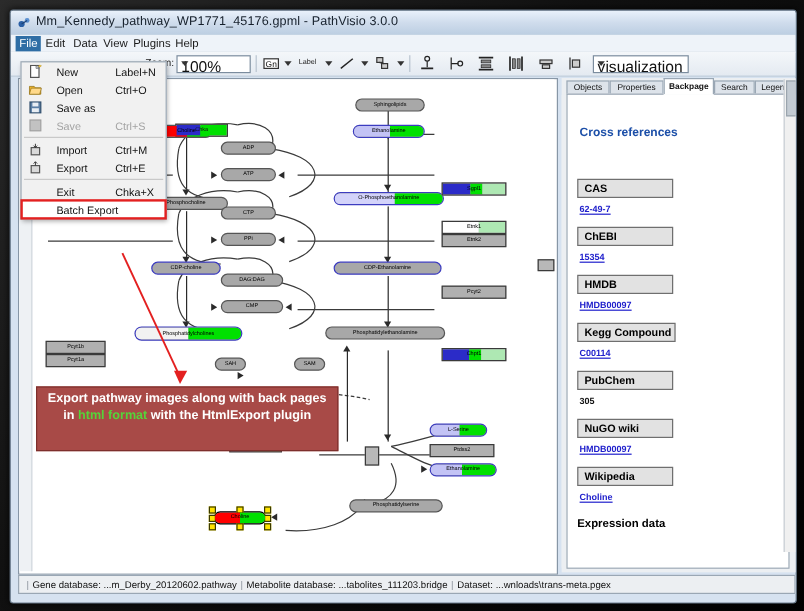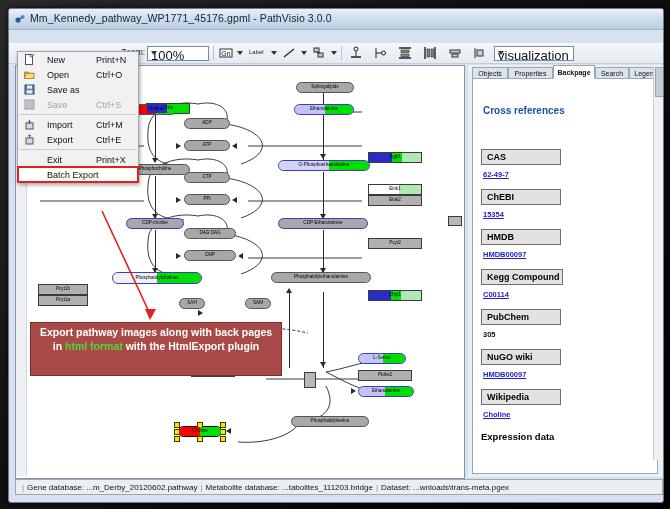--- a/index.html
+++ b/index.html
@@ -138,20 +138,28 @@
 
     <div class="titlebar">
       <svg class="tb-icon" viewBox="0 0 12 12">
         <circle cx="4" cy="7" r="2.6" fill="#2a5fa5"></circle>
           <circle cx="8.6" cy="4" r="2" fill="#5a8fd0"></circle>
         <line x1="4" y1="7" x2="8.6" y2="4" stroke="#1d4478" stroke-width="1"></line>
       </svg>
       <div class="tb-text">Mm_Kennedy_pathway_WP1771_45176.gpml - PathVisio 3.0.0</div>
     </div>
 
+    <div class="menubar">
+      <div class="mi active" style="left:4px">File</div>
+      <div class="mi" style="left:26px">Edit</div>
+      <div class="mi" style="left:49px">Data</div>
+      <div class="mi" style="left:74px">View</div>
+      <div class="mi" style="left:99px">Plugins</div>
+      <div class="mi" style="left:134px">Help</div>
+    </div>
 
     <div class="toolbar">
       <div class="tb-zoomlabel">Zoom:</div>
       <div class="tb-combo" style="left:138px;width:60px">
         <span>100%</span>
         <span class="arrow"></span>
       </div>
 
       <div class="tb-sep" style="left:204px"></div>
 
@@ -532,21 +540,21 @@
     </div>
 
     <div class="menu">
       <div class="menu-row">
         <svg class="micon" viewBox="0 0 11 11">
           <rect x="1.5" y="0.5" width="7" height="10" fill="#fff" stroke="#555"></rect>
             <path d="M6 0.5 L8.5 3 L6 3 Z" fill="#cfd8e3" stroke="#555" stroke-width=".5"></path>
           <path d="M8 1 l1.5 -1 l1 1 l-1.5 1 z" fill="#ffd24a" stroke="#9a7a10" stroke-width=".4"></path>
         </svg>
         <span class="mlabel">New</span>
-        <span class="maccel">Print+N</span>
+        <span class="maccel">Label+N</span>
       </div>
       <div class="menu-row">
         <svg class="micon" viewBox="0 0 11 11">
           <path d="M0.5 3 h4 l1 1.2 h4.5 v5.3 h-9.5 z" fill="#f0b429" stroke="#8a6a10" stroke-width=".6"></path>
           <path d="M2 4.5 h8.5 l-1.5 5 h-8.5 z" fill="#ffd98a" stroke="#8a6a10" stroke-width=".5"></path>
         </svg>
         <span class="mlabel">Open</span>
         <span class="maccel">Ctrl+O</span>
       </div>
       <div class="menu-row">
@@ -578,21 +586,21 @@
         <svg class="micon" viewBox="0 0 11 11">
           <rect x="2" y="4" width="7" height="6" fill="#d9d9d9" stroke="#555"></rect>
           <path d="M5.5 3.8 v-3 M4 2.3 l1.5 -1.5 l1.5 1.5" fill="none" stroke="#333" stroke-width=".8"></path>
         </svg>
         <span class="mlabel">Export</span>
         <span class="maccel">Ctrl+E</span>
       </div>
       <div class="menu-div"></div>
       <div class="menu-row">
         <span class="mlabel">Exit</span>
-        <span class="maccel">Print+X</span>
+        <span class="maccel">Chka+X</span>
       </div>
       <div class="menu-row highlight">
         <span class="mlabel">Batch Export</span>
         <span class="maccel"></span>
       </div>
     </div>
 
   </div>
 </div>
 

